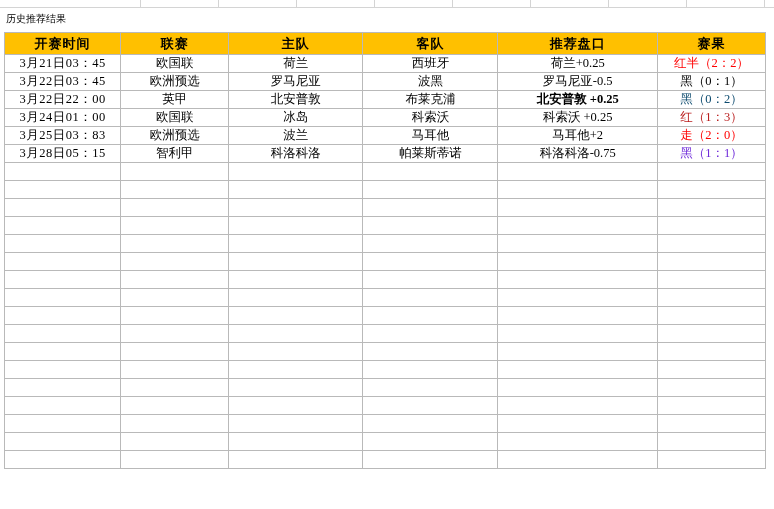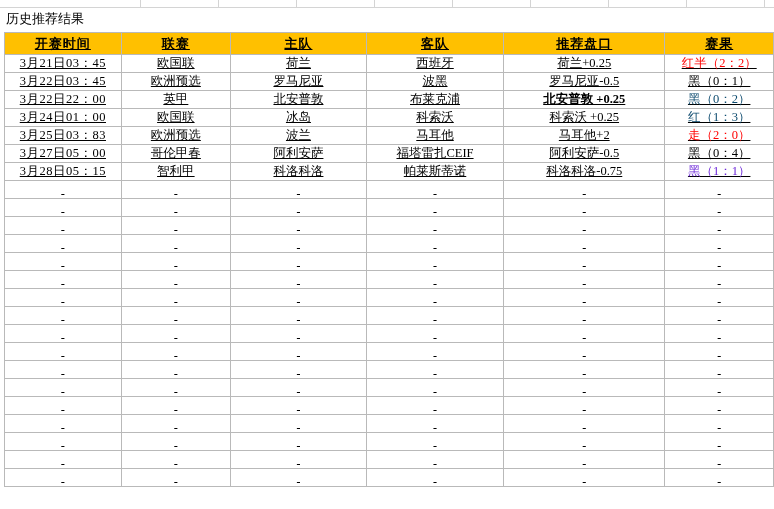--- a/index.html
+++ b/index.html
@@ -25,28 +25,27 @@
   }
   .top-strip .colsep {
     position: absolute;
     top: 0;
     bottom: 0;
     width: 1px;
     background: #d4d4d4;
   }
   .title-row {
     padding: 3px 6px 5px 6px;
-    font-size: 13px;
+    font-size: 10px;
     color: #000000;
     font-family: "Liberation Sans", sans-serif;
     line-height: 16px;
   }
   .sheet-wrap {
-    padding: 0 0 0 4px;
-    text-decoration: underline;
+    padding: 0 8px 0 4px;
   }
   table.sheet {
     border-collapse: collapse;
     table-layout: fixed;
     font-size: 12.5px;
   }
   table.sheet td, table.sheet th {
     border: 1px solid #b9b9b9;
     height: 17px;
     padding: 0 2px;
@@ -132,39 +131,31 @@
           <td>布莱克浦</td>
           <td style="font-weight: bold; margin-top: 12px;">北安普敦 +0.25</td>
           <td style="color: #0c4a6e;">黑（0：2）</td>
         </tr>
         <tr>
           <td class="mono-time">3月24日01：00</td>
           <td>欧国联</td>
           <td>冰岛</td>
           <td>科索沃</td>
           <td>科索沃 +0.25</td>
-          <td style="color: #0c4a6e;">红（1：3）</td>
+          <td style="color: #b91c1c;">红（1：3）</td>
         </tr>
         <tr>
           <td class="mono-time">3月25日03：83</td>
           <td>欧洲预选</td>
           <td>波兰</td>
           <td>马耳他</td>
           <td>马耳他+2</td>
           <td style="color: rgb(255, 0, 0);">走（2：0）</td>
         </tr>
         <tr>
-          <td class="mono-time">3月27日05：00</td>
-          <td>哥伦甲春</td>
-          <td>阿利安萨</td>
-          <td>福塔雷扎CEIF</td>
-          <td>阿利安萨-0.5</td>
-          <td style="color: rgb(0, 0, 0);">黑（0：4）</td>
-        </tr>
-        <tr>
           <td class="mono-time">3月28日05：15</td>
           <td>智利甲</td>
           <td>科洛科洛</td>
           <td>帕莱斯蒂诺</td>
           <td>科洛科洛-0.75</td>
           <td style="color: #6d28d9;">黑（1：1）</td>
         </tr>
         <tr>
           <td class="empty">&nbsp;</td>
           <td class="empty">&nbsp;</td>

